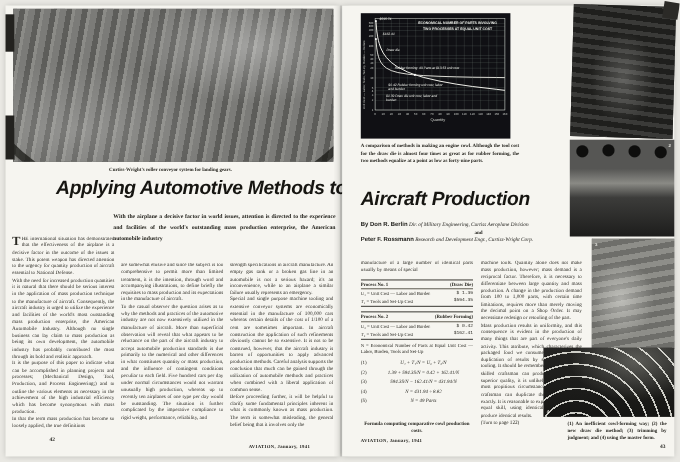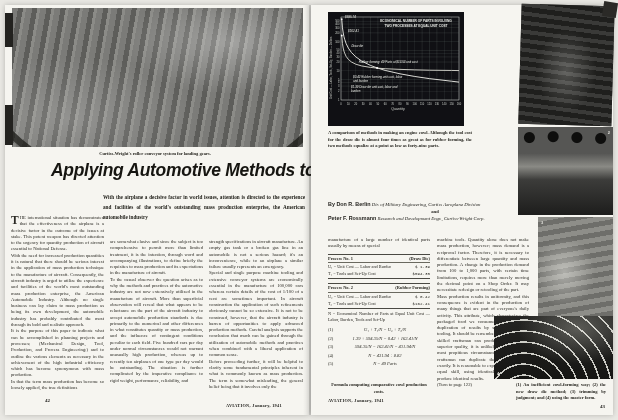--- a/index.html
+++ b/index.html
@@ -220,20 +220,21 @@
       <div class="chart-xlabel">Quantity</div>
       <div class="chart-ann ann-0">$595.74</div>
       <div class="chart-ann ann-1">$162.41</div>
       <div class="chart-ann ann-2">49 Parts at $13.53 unit cost</div>
       <div class="chart-ann ann-3">$0.42 Rubber forming unit cost, labor and burden</div>
       <div class="chart-ann ann-4">$1.39 Draw die unit cost, labor and burden</div>
     </div>
 
     <div class="caption" style="left:17px;top:125px;width:144px;">A comparison of methods in making an engine cowl. Although the tool cost for the draw die is almost four times as great as for rubber forming, the two methods equalize at a point as low as forty-nine parts.</div>
 
+    <h1 class="headline" style="left:17px;top:165px;">Aircraft Production</h1>
 
     <div class="byline">
       <div class="by-row">
         <span class="by-name">By Don R. Berlin</span>
         <span class="by-title">Dir. of Military Engineering, Curtiss Aeroplane Division</span>
       </div>
       <div class="by-and">and</div>
       <div class="by-row">
         <span class="by-name">Peter F. Rossmann</span>
         <span class="by-title">Research and Development Engr., Curtiss-Wright Corp.</span>

